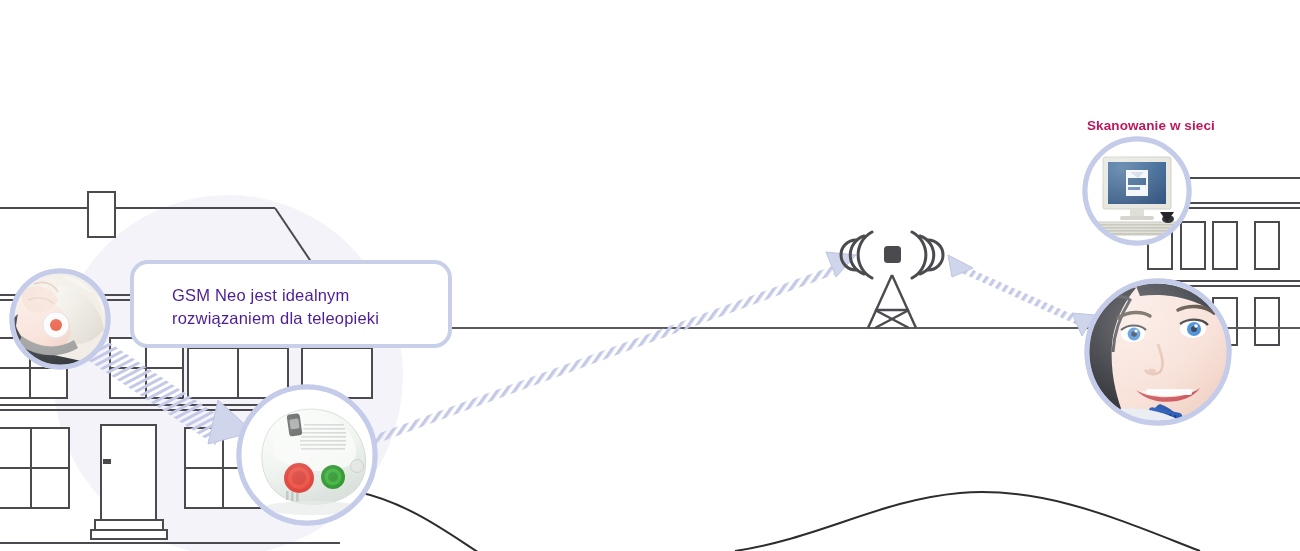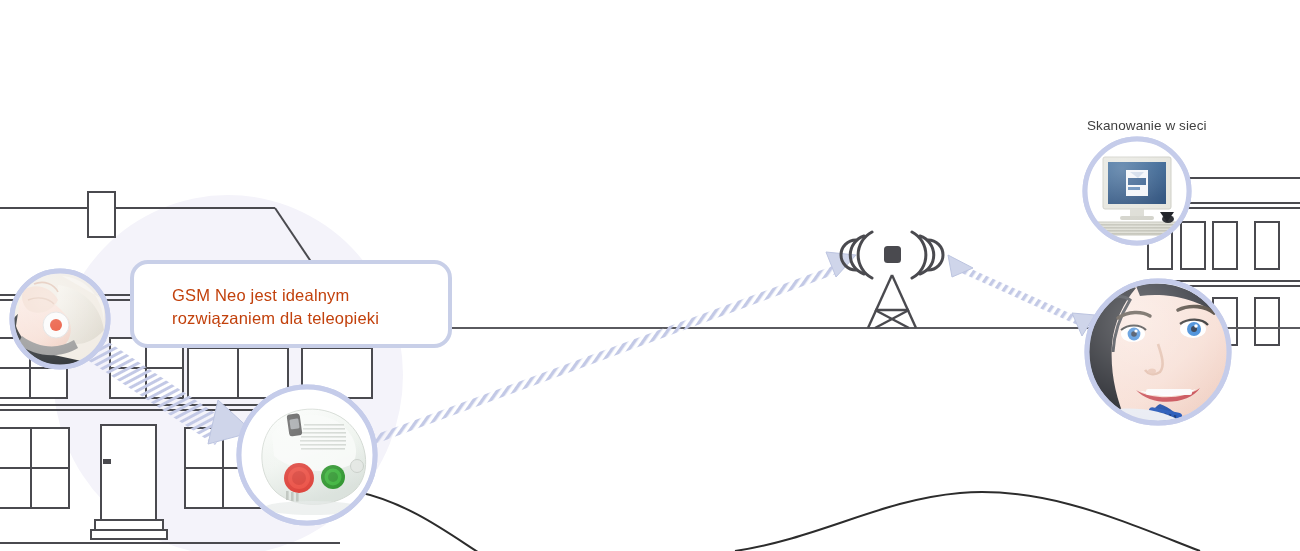--- a/index.html
+++ b/index.html
@@ -17,23 +17,23 @@
   #stage {
     position: absolute;
     left: 0; top: 0;
     width: 1300px;
     height: 551px;
   }
   #scene { position: absolute; left: 0; top: 0; }
 
   .txt-label {
     position: absolute;
-    color: #404040;
+    color: #be185d;
     font-family: "Liberation Sans", sans-serif;
-    font-weight: normal;
+    font-weight: bold;
     font-size: 15px;
     line-height: 1.35;
     white-space: pre-line;
     letter-spacing: 0.1px;
   }
   #label-scanning {
     left: 1087px;
     top: 117px;
     font-size: 13.5px;
   }
@@ -41,21 +41,21 @@
     left: 817px;
     top: 375px;
     text-align: center;
     font-size: 15px;
   }
   #bubble-text {
     position: absolute;
     left: 172px;
     top: 284px;
     width: 260px;
-    color: #c2410c;
+    color: #4c1d95;
     font-family: "Liberation Sans", sans-serif;
     font-size: 16.5px;
     font-weight: 400;
     line-height: 1.42;
     white-space: pre-line;
     letter-spacing: 0.2px;
   }
 </style>
 </head>
 <body>

